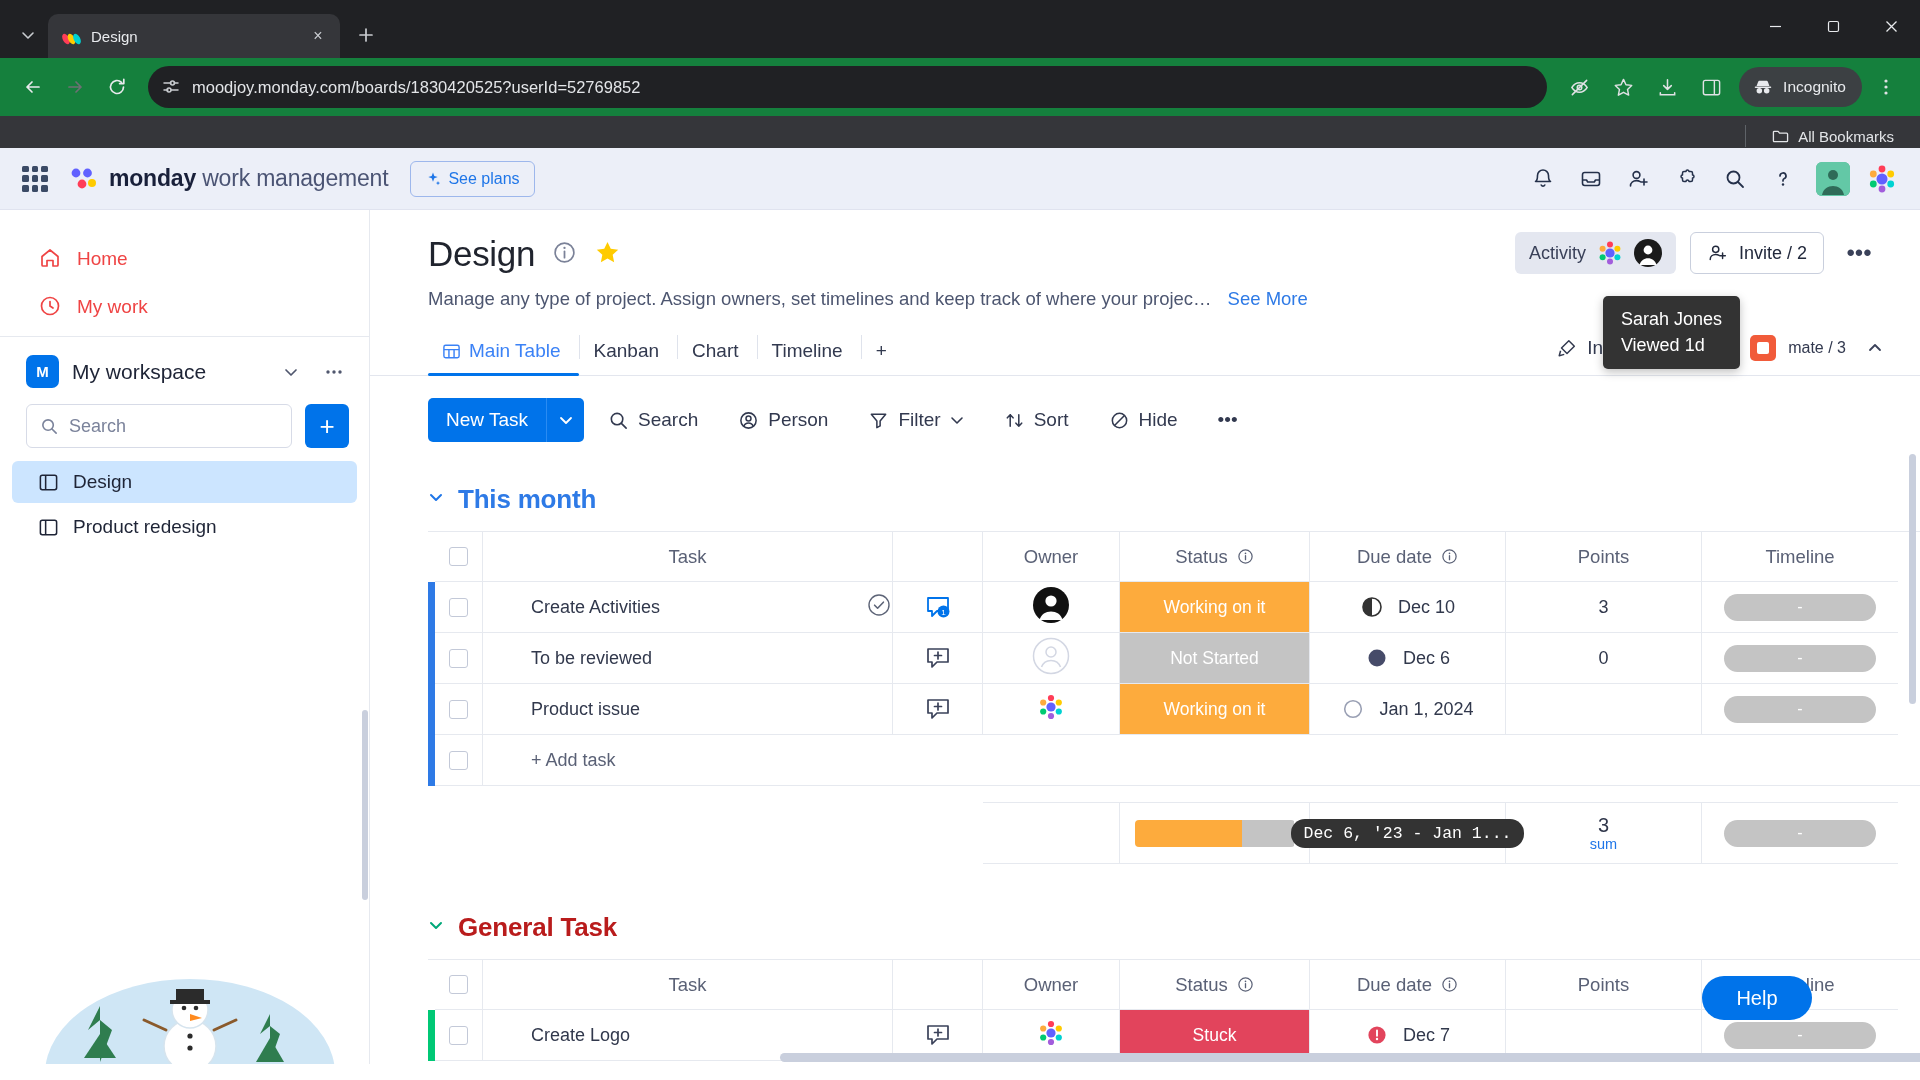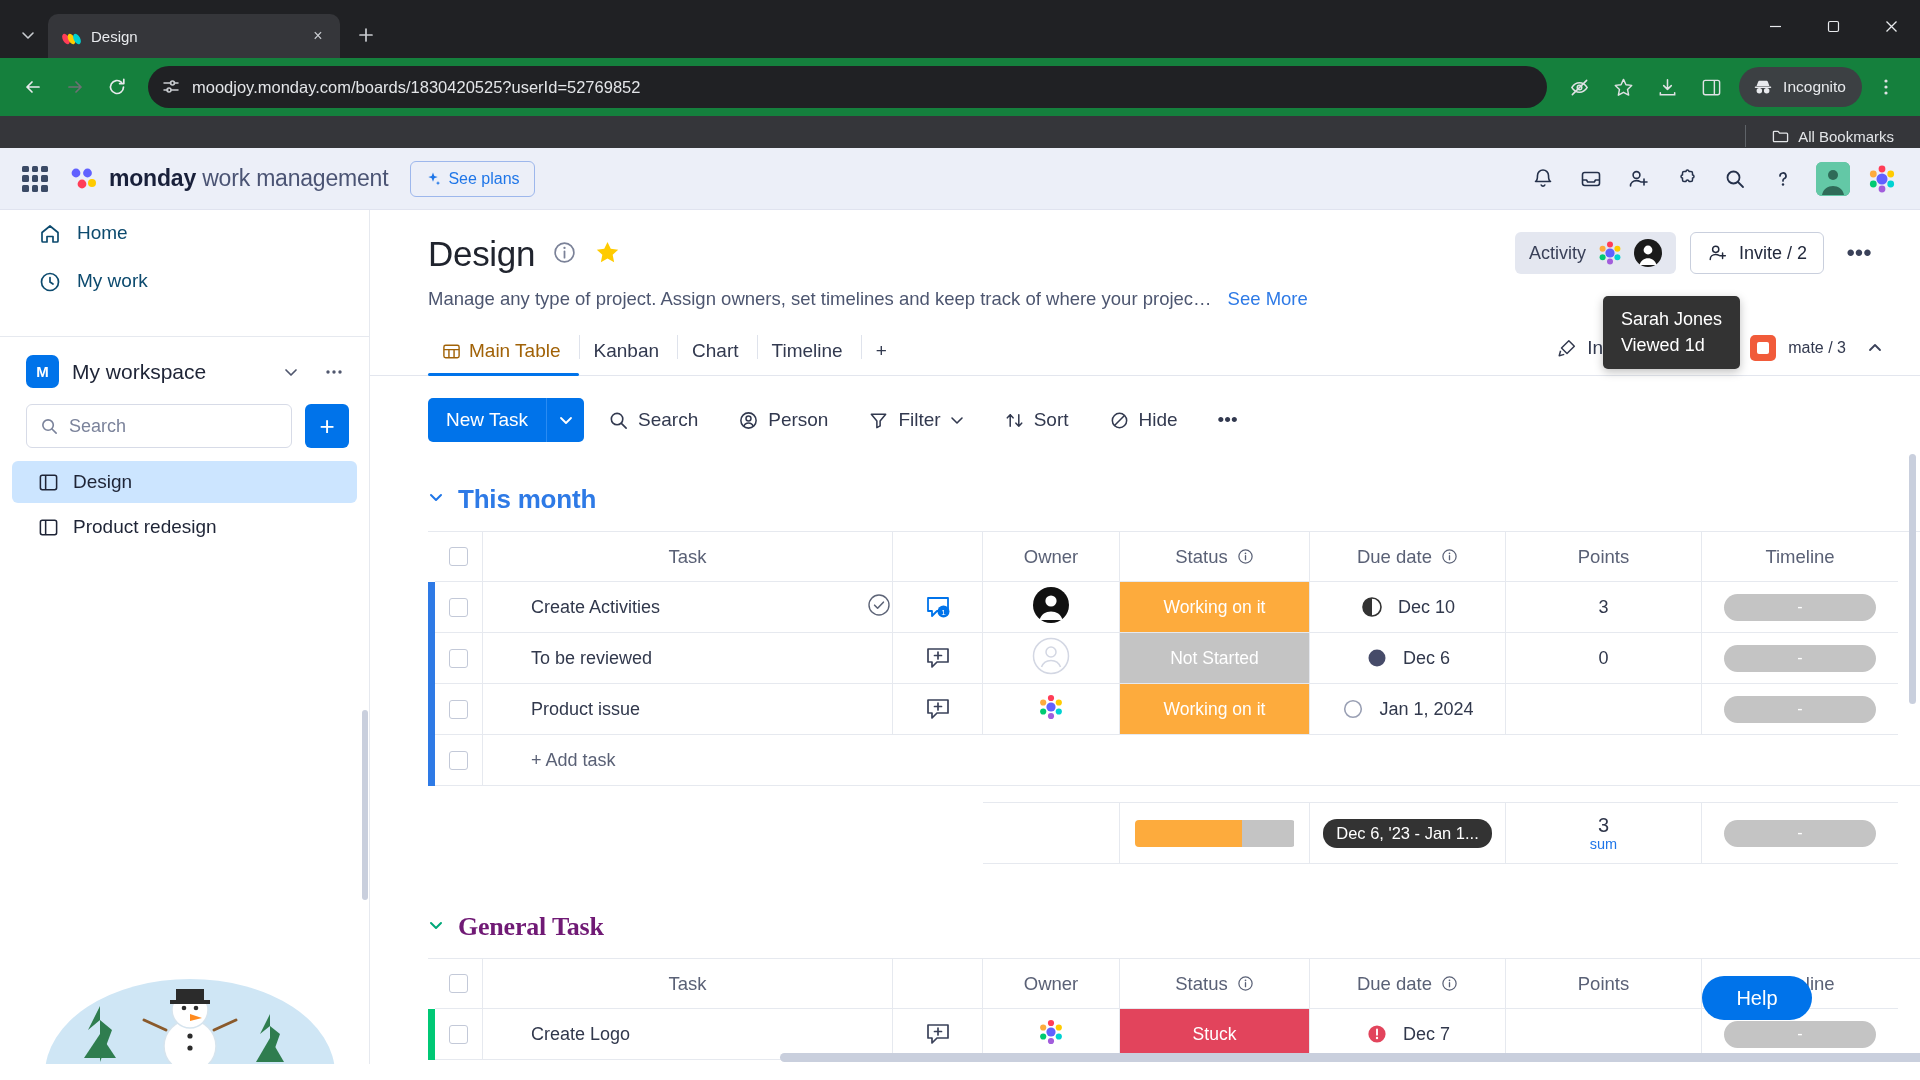--- a/index.html
+++ b/index.html
@@ -68,21 +68,21 @@
   .top-icons { display:flex; align-items:center; gap:6px; }
   .top-ic { width:42px; height:42px; border-radius:8px; display:flex; align-items:center; justify-content:center; color:#24304a; }
   .ava-sq { width:34px; height:34px; border-radius:6px; background:linear-gradient(135deg,#6ac4a0,#3d9c7c); display:flex; align-items:center; justify-content:center; margin-left:6px; overflow:hidden; }
   .ava-monday { width:32px; height:32px; margin-left:10px; position:relative; }
 
   .body-row { display:flex; height:854px; }
 
   
   .sidebar { width:370px; flex:0 0 370px; background:#fff; border-right:1px solid #e6e9ef; position:relative; }
   .side-nav { padding:12px 0 6px 0; }
-  .side-link { height:48px; display:flex; align-items:flex-start; gap:15px; padding:0 26px; color:#0c4a6e; font-size:19px; border-radius:6px; margin:0 12px; }
+  .side-link { height:48px; display:flex; align-items:flex-end; gap:15px; padding:0 26px; color:#ef4444; font-size:19px; border-radius:6px; margin:0 12px; }
   .side-div { height:1px; background:#e6e9ef; margin:12px 0 0 0; }
   .ws-row { display:flex; align-items:center; gap:13px; padding:18px 20px 12px 26px; }
   .ws-badge { width:33px; height:33px; border-radius:7px; background:#0073ea; color:#fff; font-size:15px; font-weight:700; display:flex; align-items:center; justify-content:center; flex:0 0 33px; }
   .ws-name { font-size:21px; color:#1e2436; font-weight:500; flex:1; }
   .ws-ic { width:30px; height:30px; display:flex; align-items:center; justify-content:center; color:#50576e; }
   .search-row { display:flex; align-items:center; gap:13px; padding:4px 20px 10px 26px; }
   .side-search {
     flex:1; height:44px; border:1px solid #d7dbe7; border-radius:6px; display:flex; align-items:center;
     gap:10px; padding:0 13px; color:#7b839b; font-size:18px;
   }
@@ -113,21 +113,21 @@
   }
   .dots-btn { width:42px; height:42px; border-radius:6px; display:flex; align-items:center; justify-content:center; color:#3a4159; font-size:24px; }
 
   .tooltip {
     position:absolute; right:180px; top:86px; background:#333333; color:#fff; border-radius:5px;
     padding:11px 18px; font-size:18px; line-height:1.42; z-index:50; box-shadow:0 3px 10px rgba(0,0,0,.25);
   }
 
   .tabs-row { margin-top:18px; padding-left:58px; border-bottom:1px solid #e3e6ee; display:flex; align-items:flex-end; position:relative; height:48px; }
   .vtab { display:flex; align-items:center; gap:9px; padding:0 18px 13px 14px; font-size:19px; color:#32394f; position:relative; }
-  .vtab.active { color:#a16207;gap:8px; }
+  .vtab.active { color:#3b82f6;gap:8px; }
   .vtab.active::after { content:""; position:absolute; left:0; right:0; bottom:-1px; height:3px; background:#0073ea; border-radius:2px; }
   .vtab-sep { width:1px; height:24px; background:#dfe3ec; margin-bottom:16px; }
   .tabs-right { position:absolute; right:28px; bottom:10px; display:flex; align-items:center; gap:12px; }
   .integrate { display:flex; align-items:center; gap:9px; font-size:19px; color:#32394f; }
   .app-dot { width:26px; height:26px; border-radius:5px; }
   .automate-txt { font-size:16px; color:#32394f; white-space:nowrap; }
   .collapse-btn { width:34px; height:34px; border-radius:6px; display:flex; align-items:center; justify-content:center; color:#3a4159; }
 
   .toolbar { display:flex; align-items:center; gap:0; padding:22px 0 0 58px; }
   .newtask {
@@ -137,21 +137,21 @@
   .newtask-main { padding:0 18px; height:44px; display:flex; align-items:center; }
   .newtask-arrow { width:38px; height:44px; display:flex; align-items:center; justify-content:center; border-left:1px solid #2a8bf2; }
   .tb-item { display:flex; align-items:center; gap:9px; padding:0 16px; height:44px; color:#32394f; font-size:19px; border-radius:5px; margin-left:8px; }
 
   
   .groups { padding:20px 0 0 0; }
   .group-head { display:flex; align-items:center; gap:14px; padding-left:58px; margin-top:22px; }
   .grp-caret { color:#1f76e8; font-size:18px; width:16px; }
   .grp-title { font-size:26px; font-weight:700; letter-spacing:-0.2px; }
   .grp-title.blue { color:#2e7ae6; }
-  .grp-title.green { color:#701a75;font-family:Liberation Serif, serif; }
+  .grp-title.green { color:#b91c1c; }
 
   .tbl { margin:16px 0 0 58px; width:1492px; border-left:0; }
   .tbl .r { display:flex; align-items:stretch; height:51px; }
   .accent { width:7px; flex:0 0 7px; }
   .accent.blue { background:#2e7ae6; }
   .accent.green { background:#00c875; }
   .accent.blank { background:transparent; }
   .cell { border-right:1px solid #e6e9ef; border-bottom:1px solid #e6e9ef; display:flex; align-items:center; justify-content:center; font-size:18px; color:#31384c; position:relative; }
   .c-check { width:48px; flex:0 0 48px; }
   .c-task { width:410px; flex:0 0 410px; justify-content:flex-start; padding-left:48px; gap:0; }
@@ -863,21 +863,21 @@
 
           <div class="sum-row" style="margin-top:16px;">
             <div class="sum-cell" style="width:555px;flex:0 0 555px;border-right:none;border-top:none;border-bottom:none;"></div>
             <div class="sum-cell" style="width:137px;flex:0 0 137px;"></div>
             <div class="sum-cell" style="width:190px;flex:0 0 190px;">
               <span class="sum-bar">
                 <i style="width:67%;background:#fdab3d;"></i>
                   <i style="width:33%;background:#c4c4c4;"></i>
               </span>
             </div>
-            <div class="sum-cell" style="width:196px;flex:0 0 196px;">
+            <div class="sum-cell" style="width:196px;flex:0 0 196px;font-family:Liberation Mono, monospace;">
               <span class="date-pill">Dec 6, '23 - Jan 1...</span>
             </div>
             <div class="sum-cell" style="width:196px;flex:0 0 196px;">
               <span class="sum-num">3</span>
               <span class="sum-lbl">sum</span>
             </div>
             <div class="sum-cell" style="width:196px;flex:0 0 196px;border-right:none;">
               <span class="tl-pill">-</span>
             </div>
           </div>

